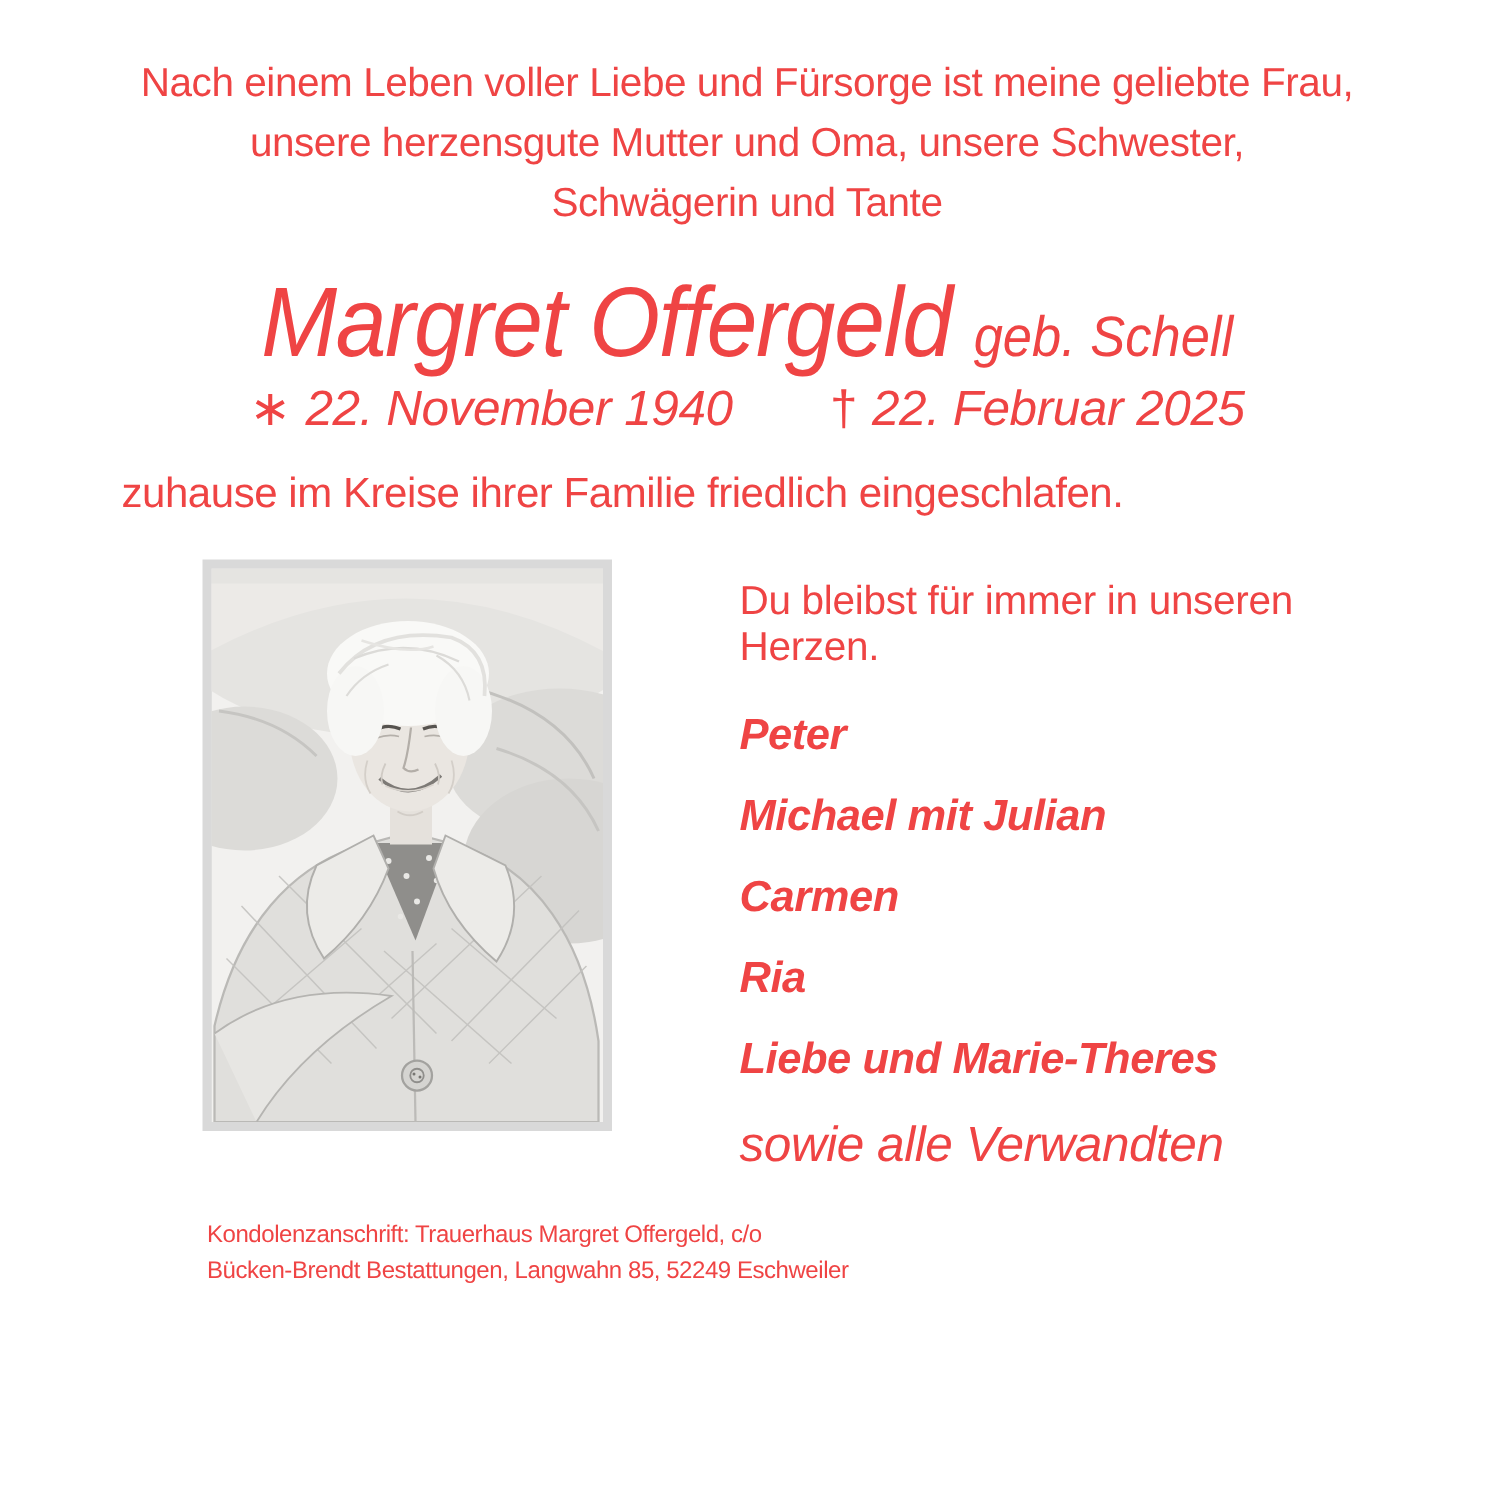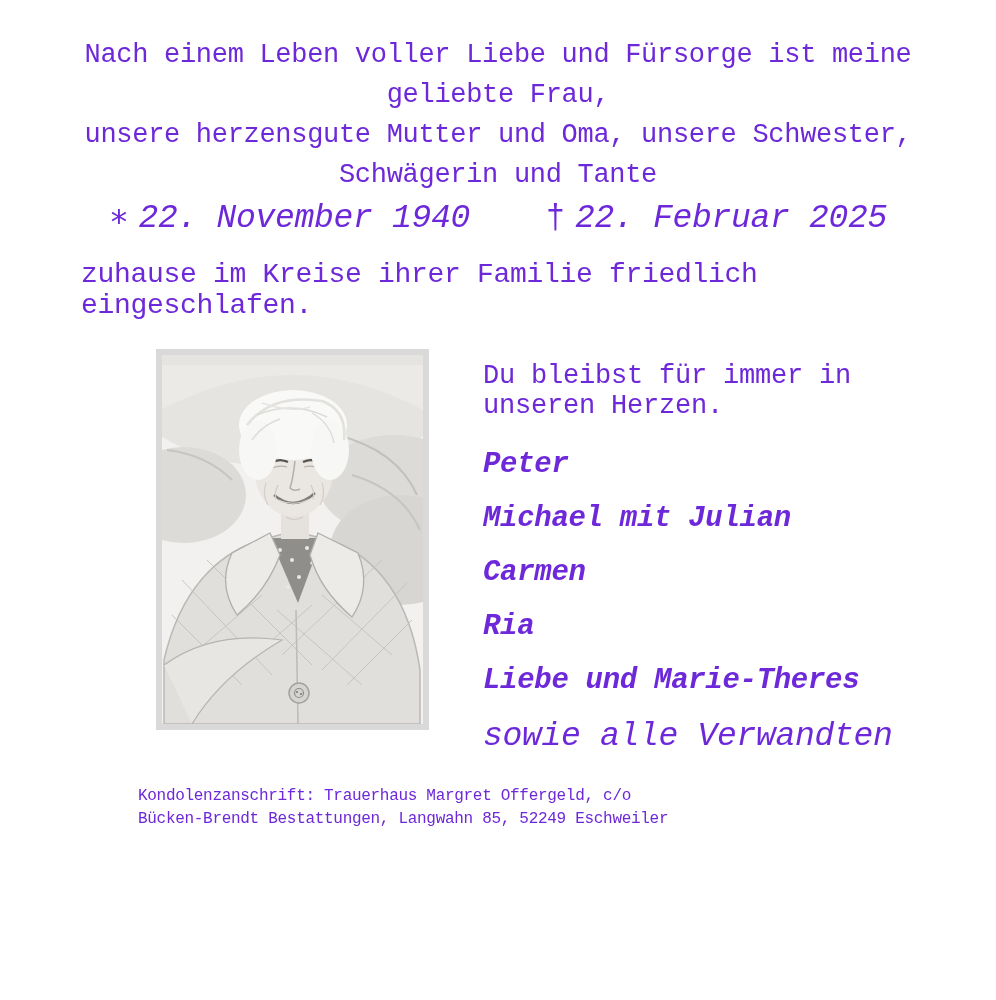--- a/index.html
+++ b/index.html
@@ -3,22 +3,22 @@
 <meta charset="utf-8">
 <style>
   * { box-sizing: border-box; }
   body { margin: 0; background: #ffffff; }
   .page {
     position: relative;
     width: 834px;
     height: 1000px;
     margin: 0 auto;
     background: #ffffff;
-    color: #6d28d9;
-    font-family: Liberation Mono, monospace;
+    color: #ef4444;
+    font-family: Liberation Sans, sans-serif;
     overflow: hidden;
   }
   .intro {
     padding-top: 36px;
     text-align: center;
     font-size: 27px;
     line-height: 1.48;
     white-space: pre-line;
     letter-spacing: -0.3px;
   }
@@ -54,21 +54,22 @@
   .circumstance {
     text-align: left;
     font-size: 28px;
     margin-top: 22px;
     letter-spacing: -0.3px;
   }
   .main-row {
     display: flex;
     align-items: flex-start;
     margin-top: 28px;
-    margin-left: 75px;
+    margin-left: 54px;
+    gap: 31px;
   }
   .photo-frame {
     flex: 0 0 auto;
     background: #d9d9d9;
     padding: 6px;
     width: 273px;
     height: 381px;
   }
   .portrait { display: block; width: 261px; height: 369px; }
   .names-col {
@@ -114,20 +115,23 @@
 </style>
 </head>
 <body>
 
 <div class="page">
 
   <div class="intro">Nach einem Leben voller Liebe und Fürsorge ist meine geliebte Frau,
 unsere herzensgute Mutter und Oma, unsere Schwester,
 Schwägerin und Tante</div>
 
+  <div class="name-line">
+    <span class="name-inner"><span class="deceased-name">Margret Offergeld</span><span class="maiden-name">geb. Schell</span></span>
+  </div>
 
   <div class="dates">
     <span class="date-group">
       <span class="date-symbol">∗</span><span>22. November 1940</span>
     </span>
     <span class="date-group death-group">
       <span class="date-symbol">†</span><span>22. Februar 2025</span>
     </span>
   </div>
 

